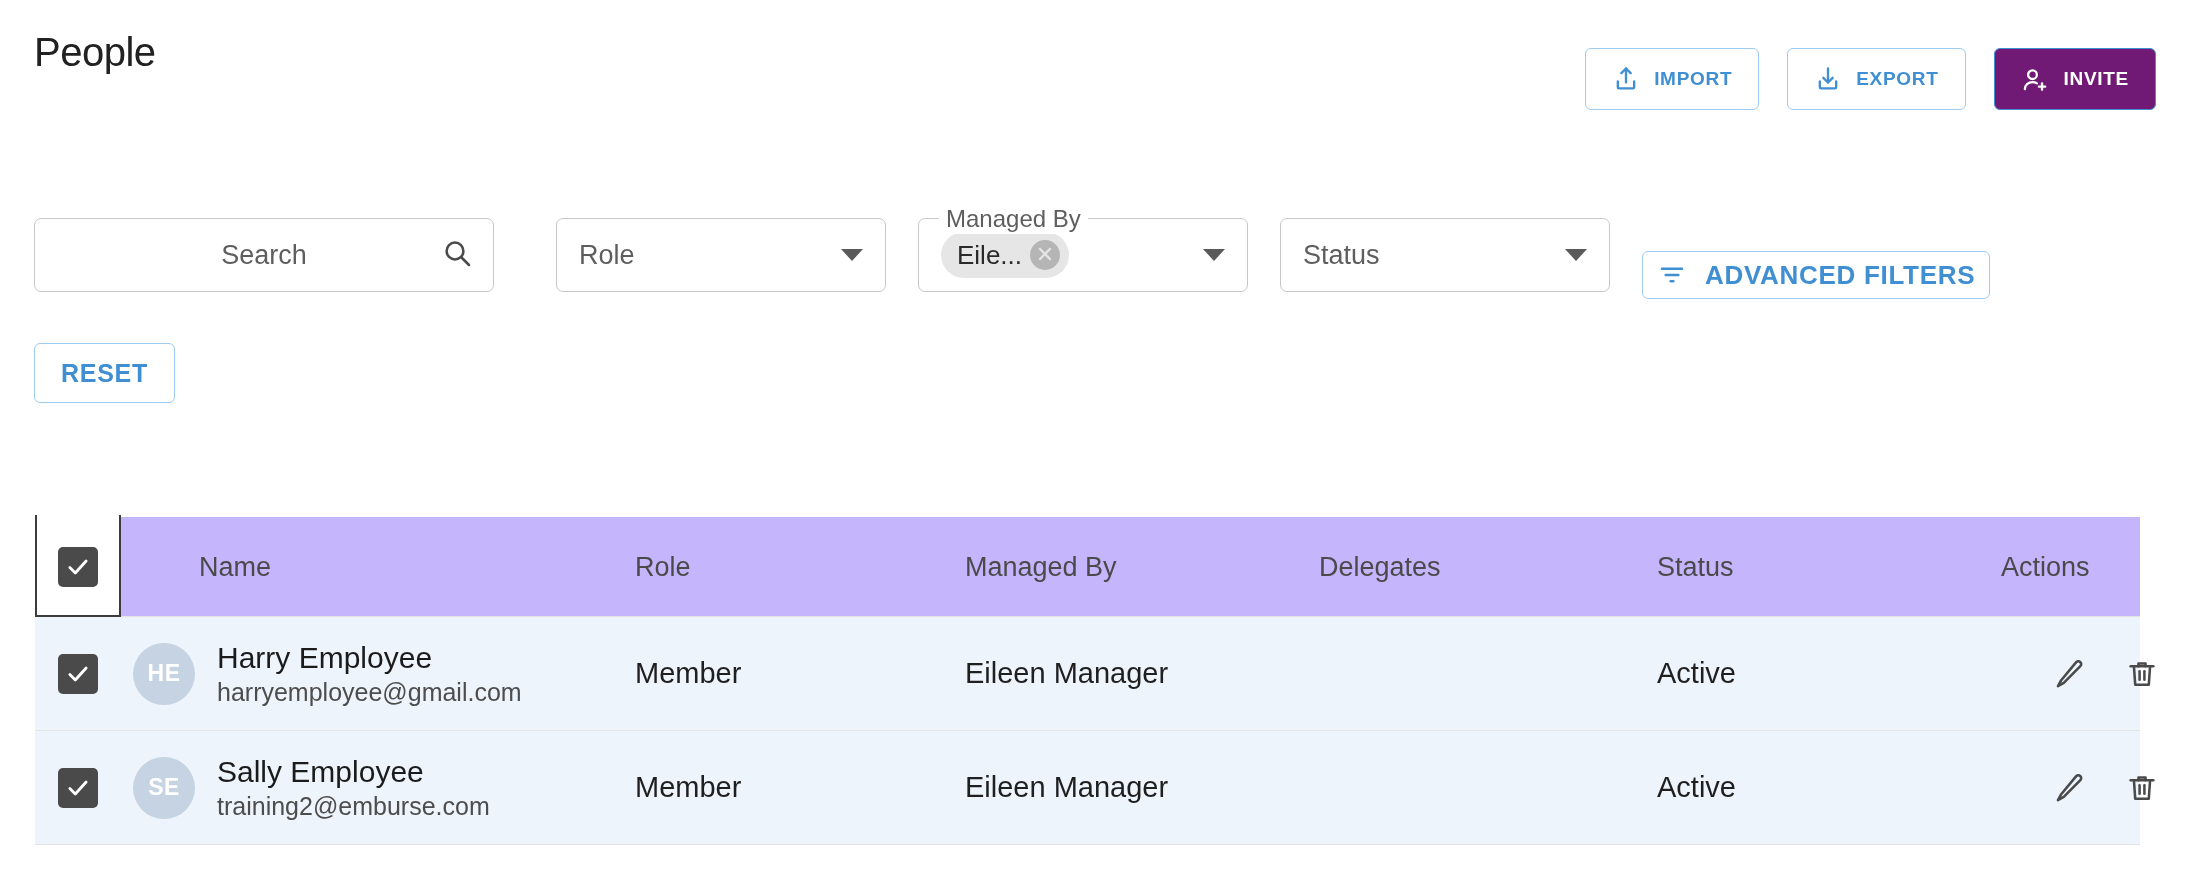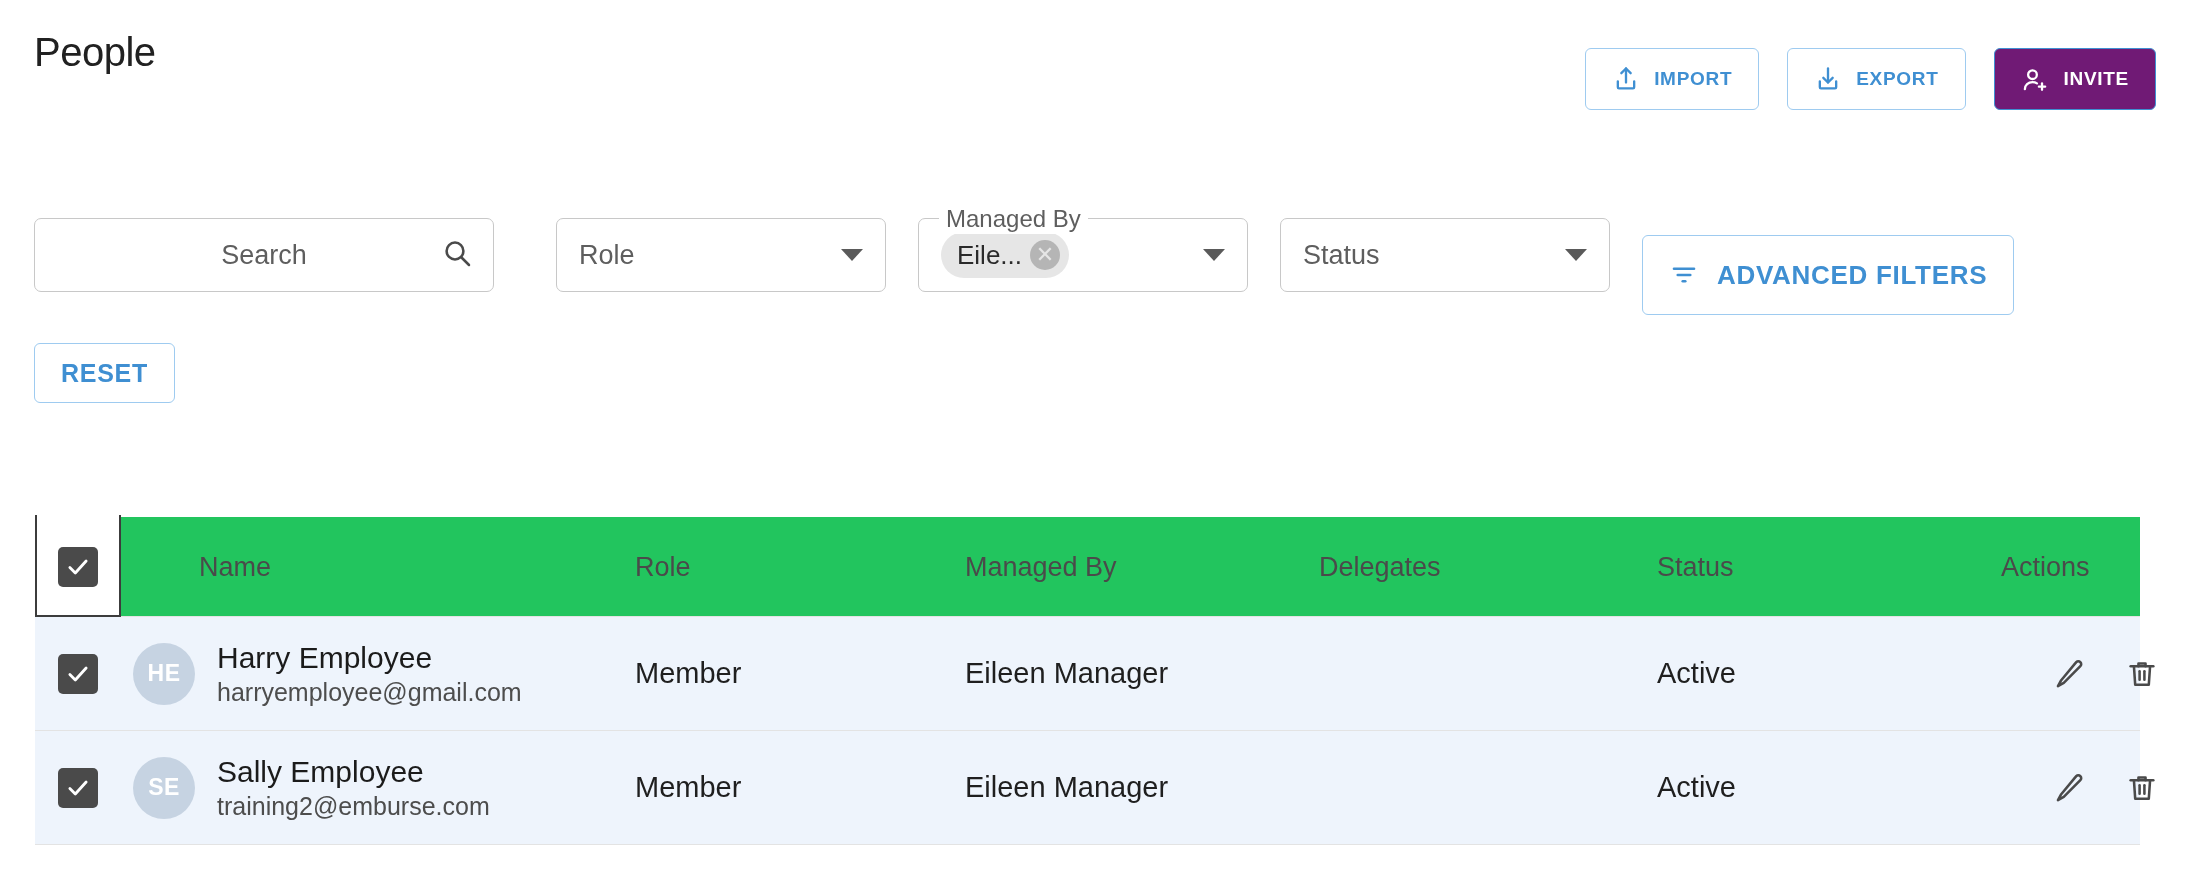--- a/index.html
+++ b/index.html
@@ -141,22 +141,22 @@
     color: #e6e6e6;
     display: inline-flex;
     align-items: center; justify-content: center;
     font-size: 22px; line-height: 1;
     font-family: "DejaVu Sans", sans-serif;
     cursor: pointer;
     flex: 0 0 auto;
   }
 
   .btn-adv {
-    height: 80px;
-    padding: 0 26px;
+    height: 48px;
+    padding: 0 14px;
     gap: 18px;
     font-size: 26px;
     margin-top: 40px;
   }
 
   
   .reset-row {
     position: absolute;
     left: 34px; top: 343px;
   }
@@ -195,21 +195,21 @@
 
   
   .table {
     position: absolute;
     left: 35px; top: 517px;
     width: 2105px;
   }
   .thead {
     position: relative;
     height: 100px;
-    background: #22c55e;
+    background: #c4b5fd;
     display: flex;
     align-items: center;
   }
   .thead::after {
     content: "";
     position: absolute;
     left: 0; right: 0; bottom: 0;
     height: 1.5px;
     background: #e3e3e3;
   }

